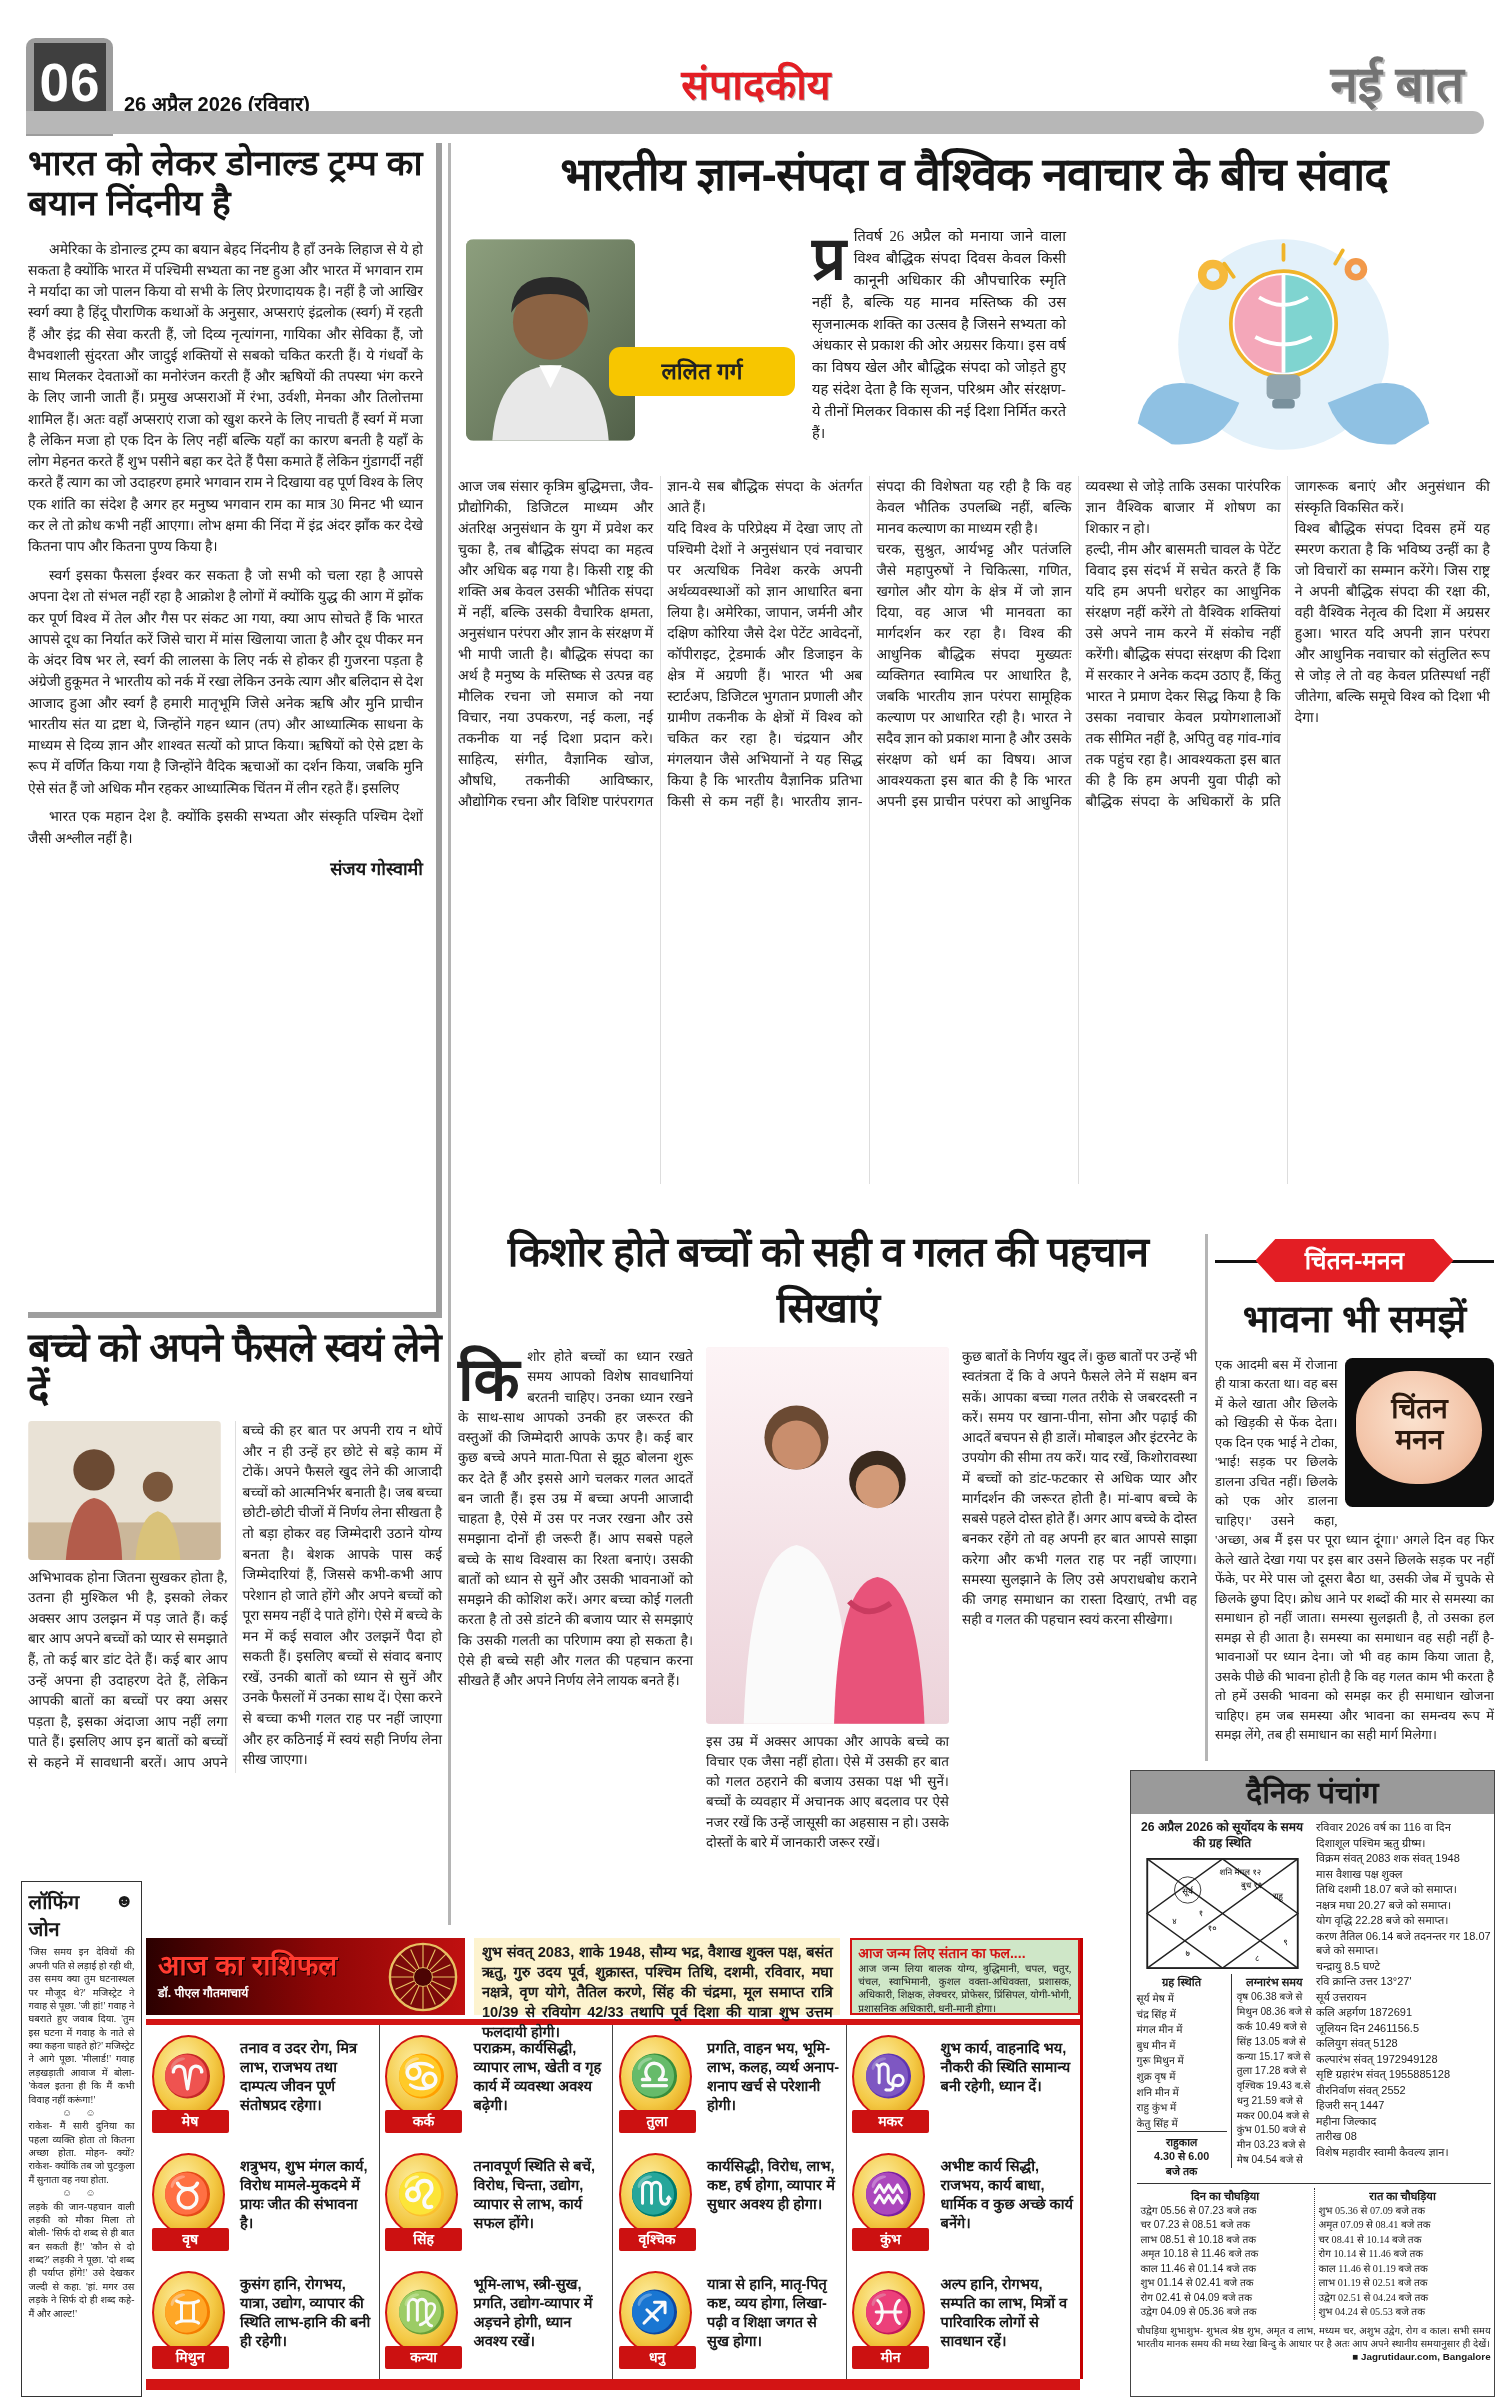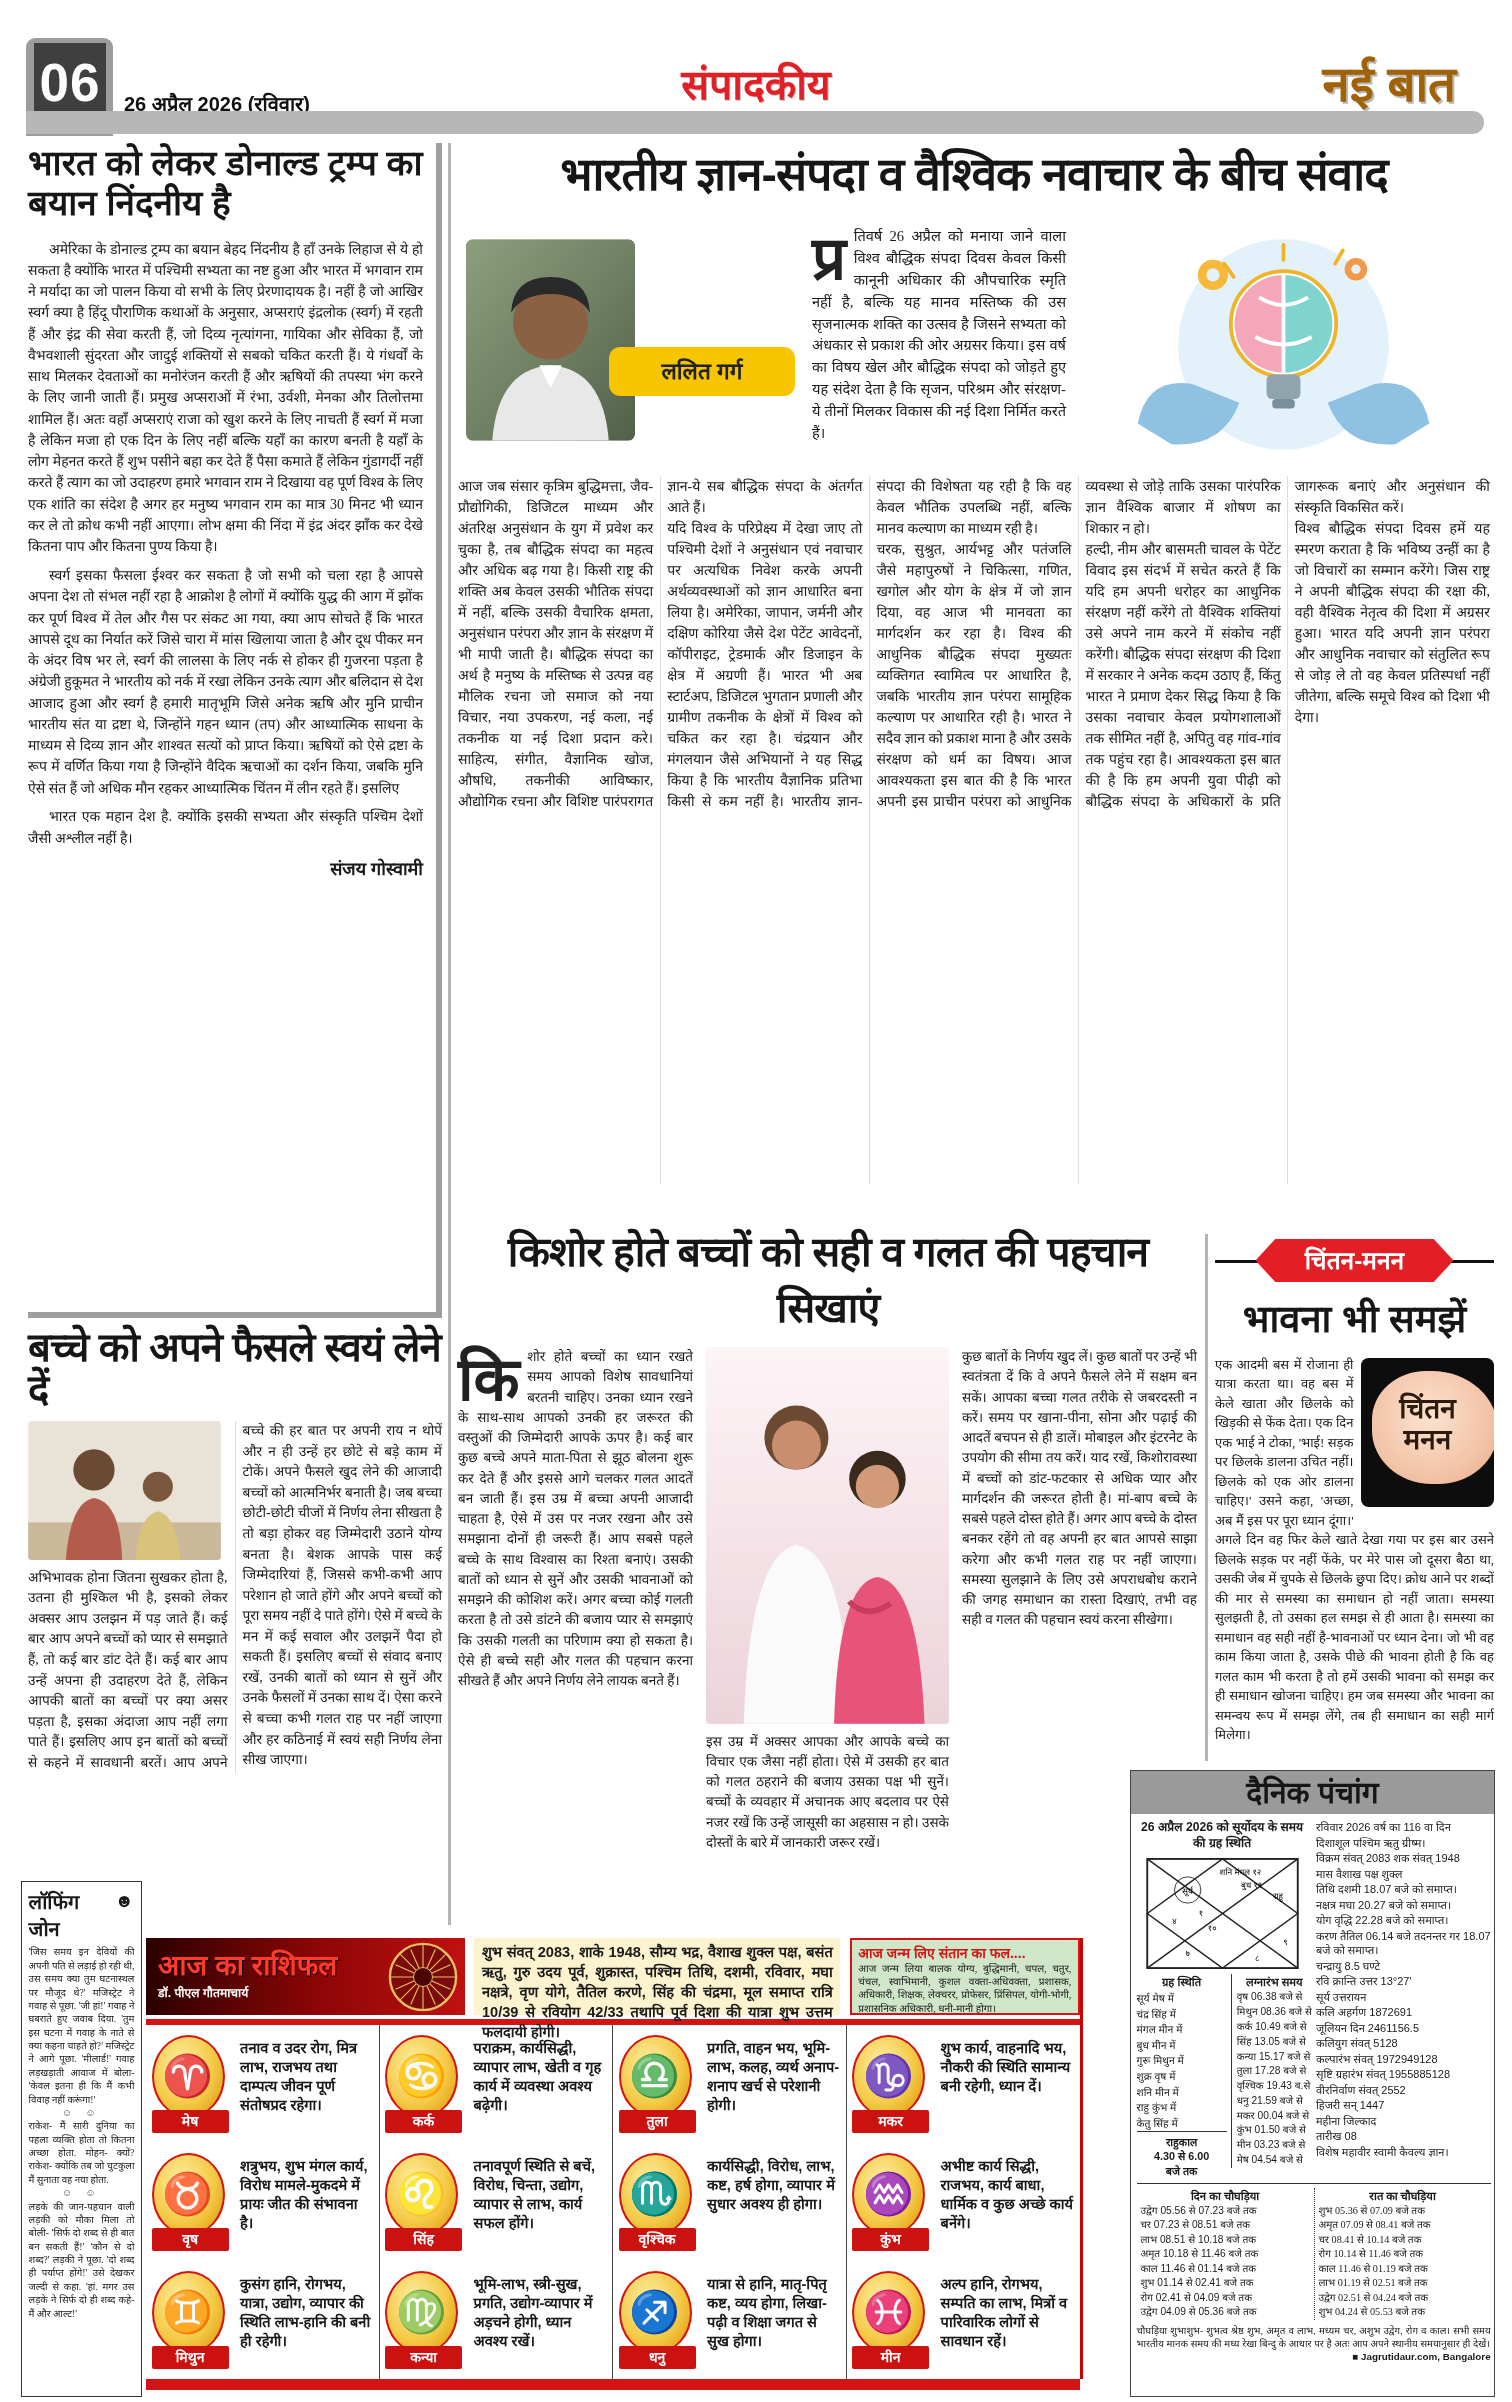--- a/index.html
+++ b/index.html
@@ -10,21 +10,21 @@
   }
   .abs { position:absolute; }
 
   
   .hdr-tab { left:26px; top:38px; width:87px; height:98px; background:#9c9c9c; border-radius:9.4px 9.4px 0 0; }
   .hdr-num { left:34px; top:43px; width:72px; height:79px; background:#3f3f3f; color:#fff;
              font:700 53px/79px "Liberation Sans",sans-serif; text-align:center; letter-spacing:0.9px; }
   .hdr-date { left:124px; top:90px; font:700 20px "Liberation Sans",sans-serif; color:#111; }
   .hdr-section { left:0; top:55px; width:1512px; text-align:center; color:#e31e24;
                  font:700 41px "Liberation Sans",sans-serif; text-shadow:0.9px 0.9px 0 #bbb; }
-  .hdr-mast { right:56px; top:49px; color:#a16207; font:900 49px "Liberation Sans",sans-serif;
+  .hdr-mast { right:48px; top:49px; color:#737373; font:900 49px "Liberation Sans",sans-serif;
               text-shadow:1.9px 1.9px 0 #b9b9b9; }
   .hdr-bar { left:26px; top:111px; width:1458px; height:22.6px; background:#b7b7b7; border-radius:0 11.3px 11.3px 0; }
 
   
   .headline { font-family:"Liberation Sans",sans-serif; font-weight:900; color:#161616; }
   .body-text { text-align:justify; }
   .body-text p { margin-bottom:7.5px; text-indent:21px; }
   .drop { float:left; font:900 60px/0.9 "Liberation Sans",sans-serif; padding:5.6px 7.5px 0 0; color:#222; }
 
   .vline { background:#b5b5b5; width:2.8px; }
@@ -63,21 +63,21 @@
 
   
   .chintan { left:1215px; top:1239px; width:279px; height:524px; }
   .chintan .badge-row { position:relative; height:43px; margin-bottom:9.4px; }
   .chintan .badge-row:before { content:""; position:absolute; left:0; right:0; top:21px; height:2.8px; background:#111; }
   .chintan .badge { position:relative; margin:0 auto; width:198px; height:43px; background:#e31e24; color:#fff;
                     font:700 24.5px/43px "Liberation Sans",sans-serif; text-align:center;
                     clip-path:polygon(10% 0,90% 0,100% 50%,90% 100%,10% 100%,0 50%); }
   .chintan h2 { font-size:38px; text-align:center; margin-bottom:11.3px; }
   .chintan .c-body { font-size:13px; line-height:1.5; text-align:justify; }
-  .chintan .c-img { float:right; width:133px; height:149px; background:#0d0d0d; border-radius:7.5px; margin:3.8px 0 5.6px 7.5px;
+  .chintan .c-img { float:right; width:149px; height:149px; background:#0d0d0d; border-radius:7.5px; margin:3.8px 0 5.6px 7.5px;
                     position:relative; overflow:hidden; }
   .chintan .c-img .blob { position:absolute; left:11.3px; top:13px; width:126px; height:113px; border-radius:45% 55% 50% 50%;
                           background:radial-gradient(circle at 45% 40%, #fbe3d0 0%, #f3c4a8 60%, #e8a987 100%); }
   .chintan .c-img .ctext { position:absolute; left:0; right:0; top:36px; text-align:center; color:#2d1a0e;
                            font:900 28px/1.1 "Liberation Sans",sans-serif; }
 
   
   .panchang { left:1130px; top:1770px; width:365px; height:627px; border:1.9px solid #444; background:#fff;
               font-family:"Liberation Sans",sans-serif; }
   .pan-title { height:43px; background:#9a9a9a; color:#161616; font:900 30px/43px "Liberation Sans",sans-serif; text-align:center; }

